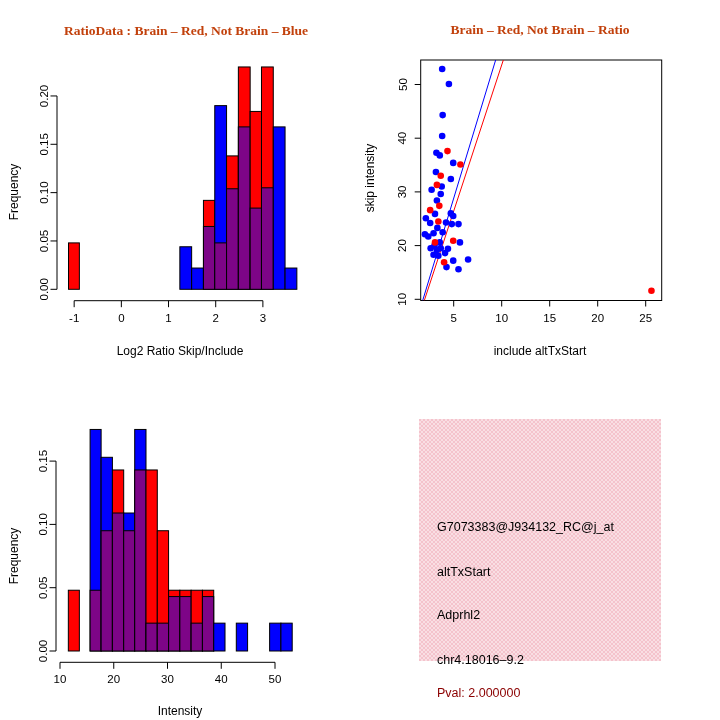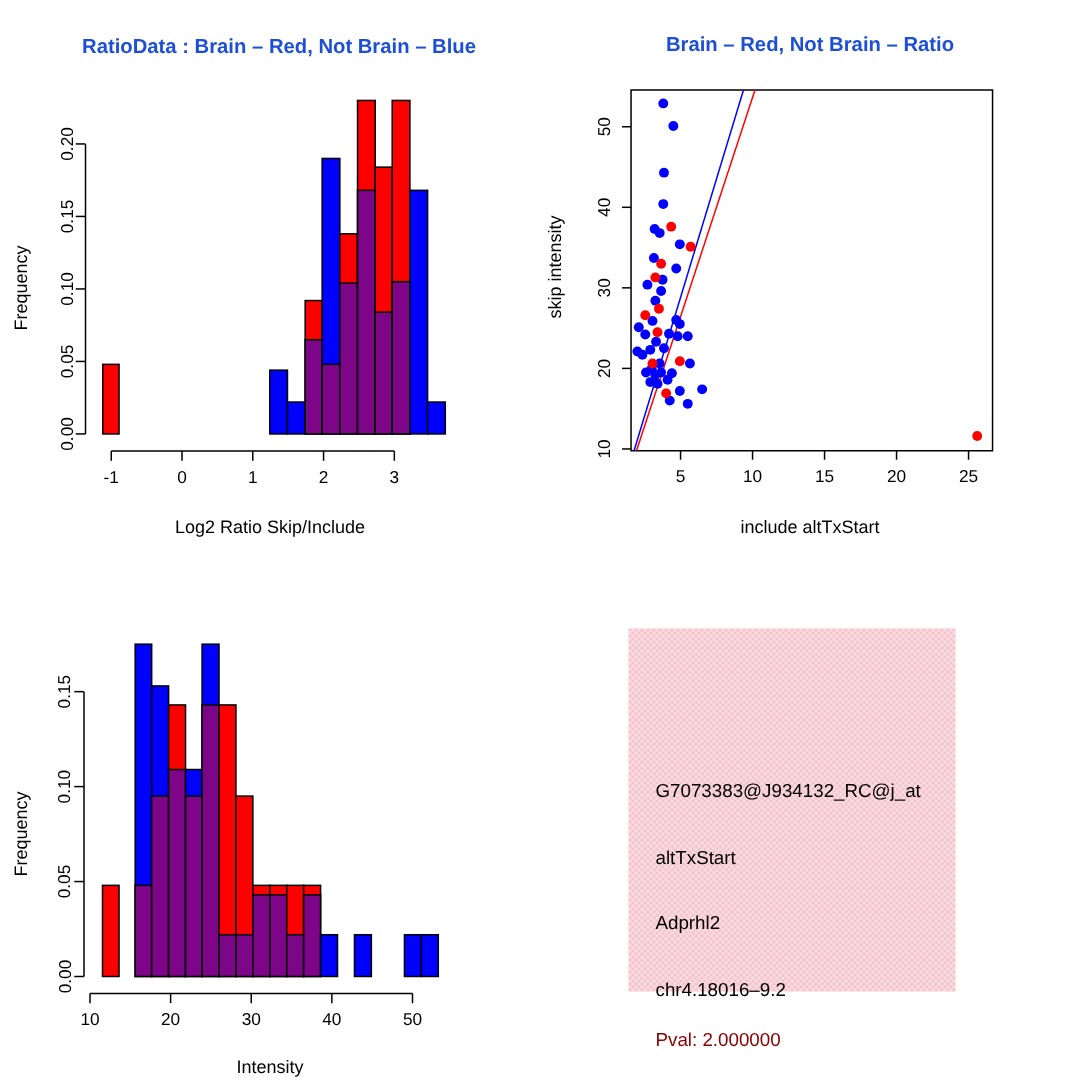--- a/index.html
+++ b/index.html
@@ -1,25 +1,25 @@
 <!DOCTYPE html>
 <html><head>
 <meta charset="utf-8">
 <style>
   html,body{margin:0;padding:0;background:#fff;}
   #canvas{position:relative;width:720px;height:720px;background:#ffffff;
           font-family:"Liberation Sans","DejaVu Sans",sans-serif;overflow:hidden;}
   .panel{position:absolute;width:360px;height:360px;}
   .panel svg{position:absolute;left:0;top:0;}
-  .chart-title{position:absolute;font-weight:bold;font-size:13.5px;color:#1d4ed8;
-               white-space:nowrap;transform:translateX(-50%);}
+  .chart-title{position:absolute;font-weight:bold;font-size:13.5px;color:#c2410c;
+               white-space:nowrap;transform:translateX(-50%);font-family:Liberation Serif, serif;}
   .axis-label{position:absolute;font-size:12px;color:#000;white-space:nowrap;}
   .axis-label.x{transform:translateX(-50%);}
   .axis-label.y{transform:translate(-50%,-50%) rotate(-90deg);}
-  .info-box{position:absolute;left:59px;top:59px;width:218px;height:242px;
+  .info-box{position:absolute;left:59px;top:59px;width:242px;height:242px;
             background-color:#f4c3cc;
             background-image:
               linear-gradient(45deg, rgba(255,255,255,.45) 25%, transparent 25%, transparent 75%, rgba(255,255,255,.45) 75%),
               linear-gradient(45deg, rgba(255,255,255,.45) 25%, transparent 25%, transparent 75%, rgba(255,255,255,.45) 75%);
             background-position:0 0,2px 2px;background-size:4px 4px;}
   .info-line{position:absolute;left:18px;font-size:12.5px;color:#000;white-space:nowrap;}
   .info-line.pval{color:#8b0000;}
 </style>
 </head>
 <body>

